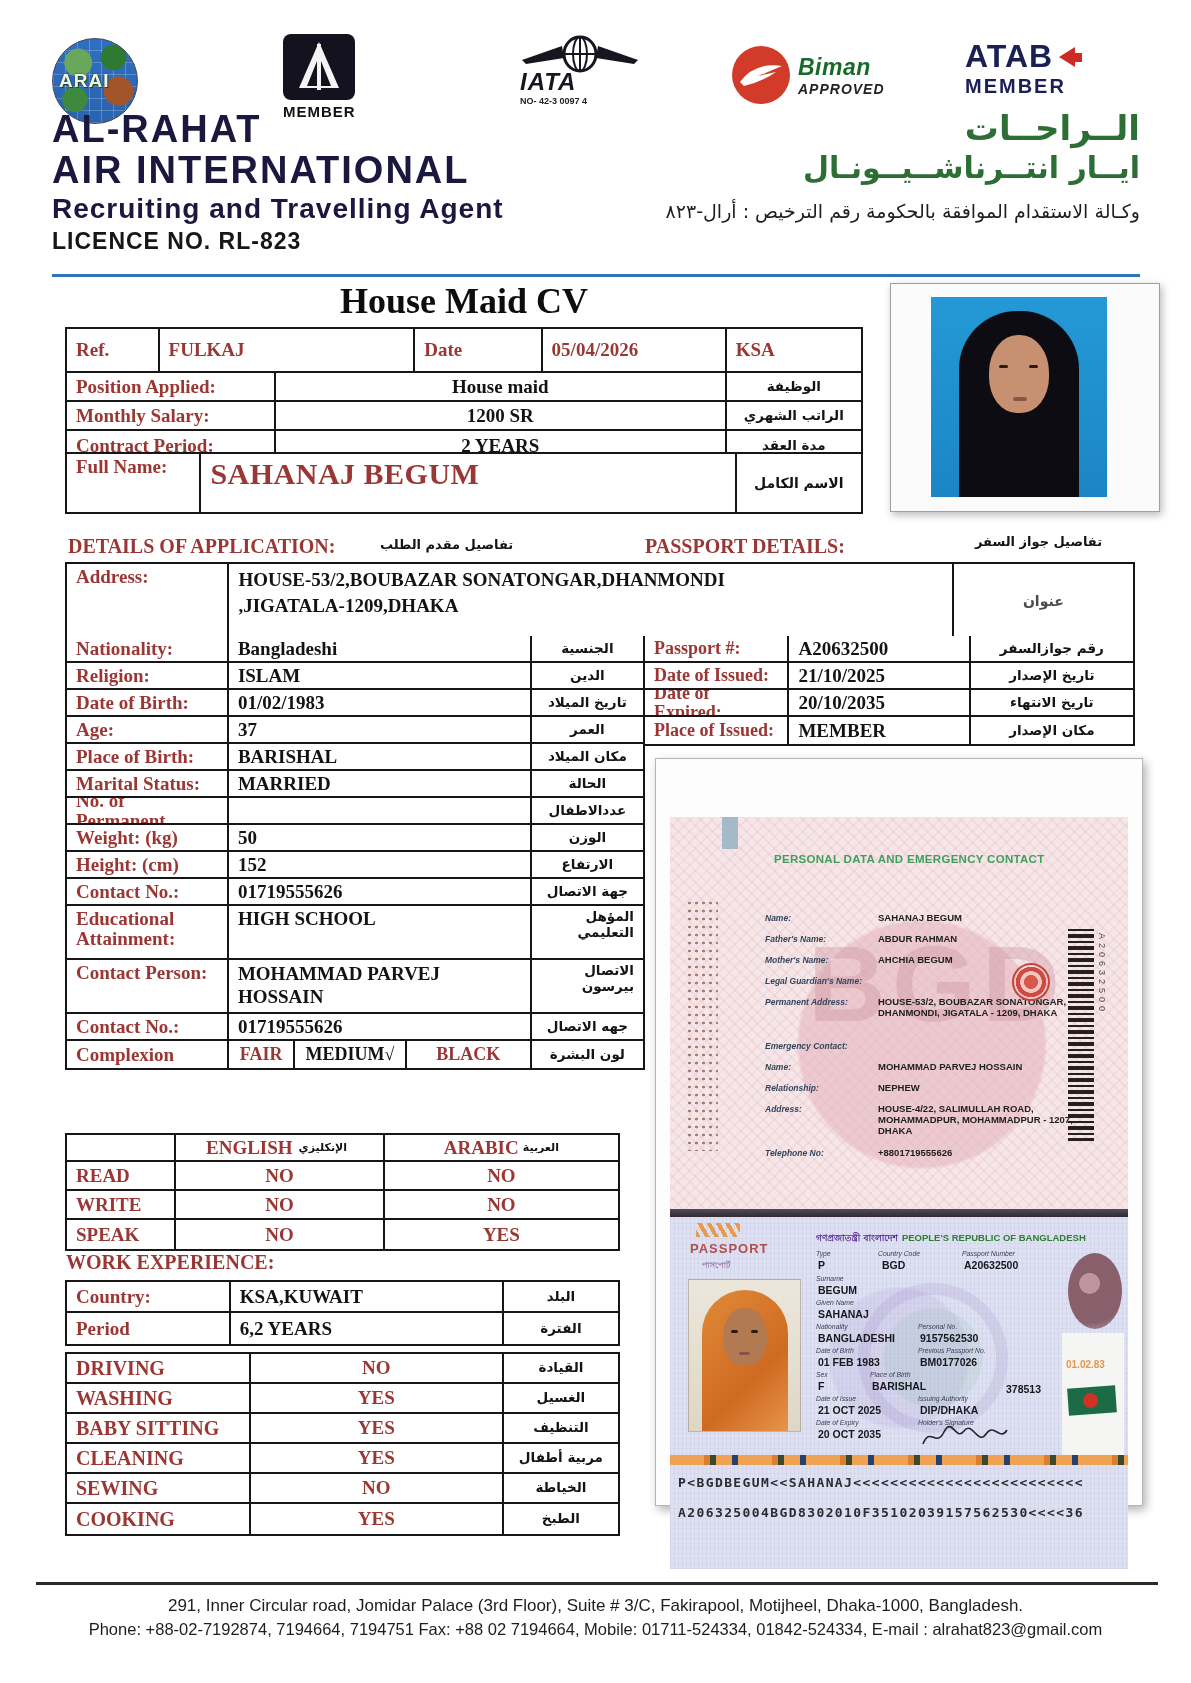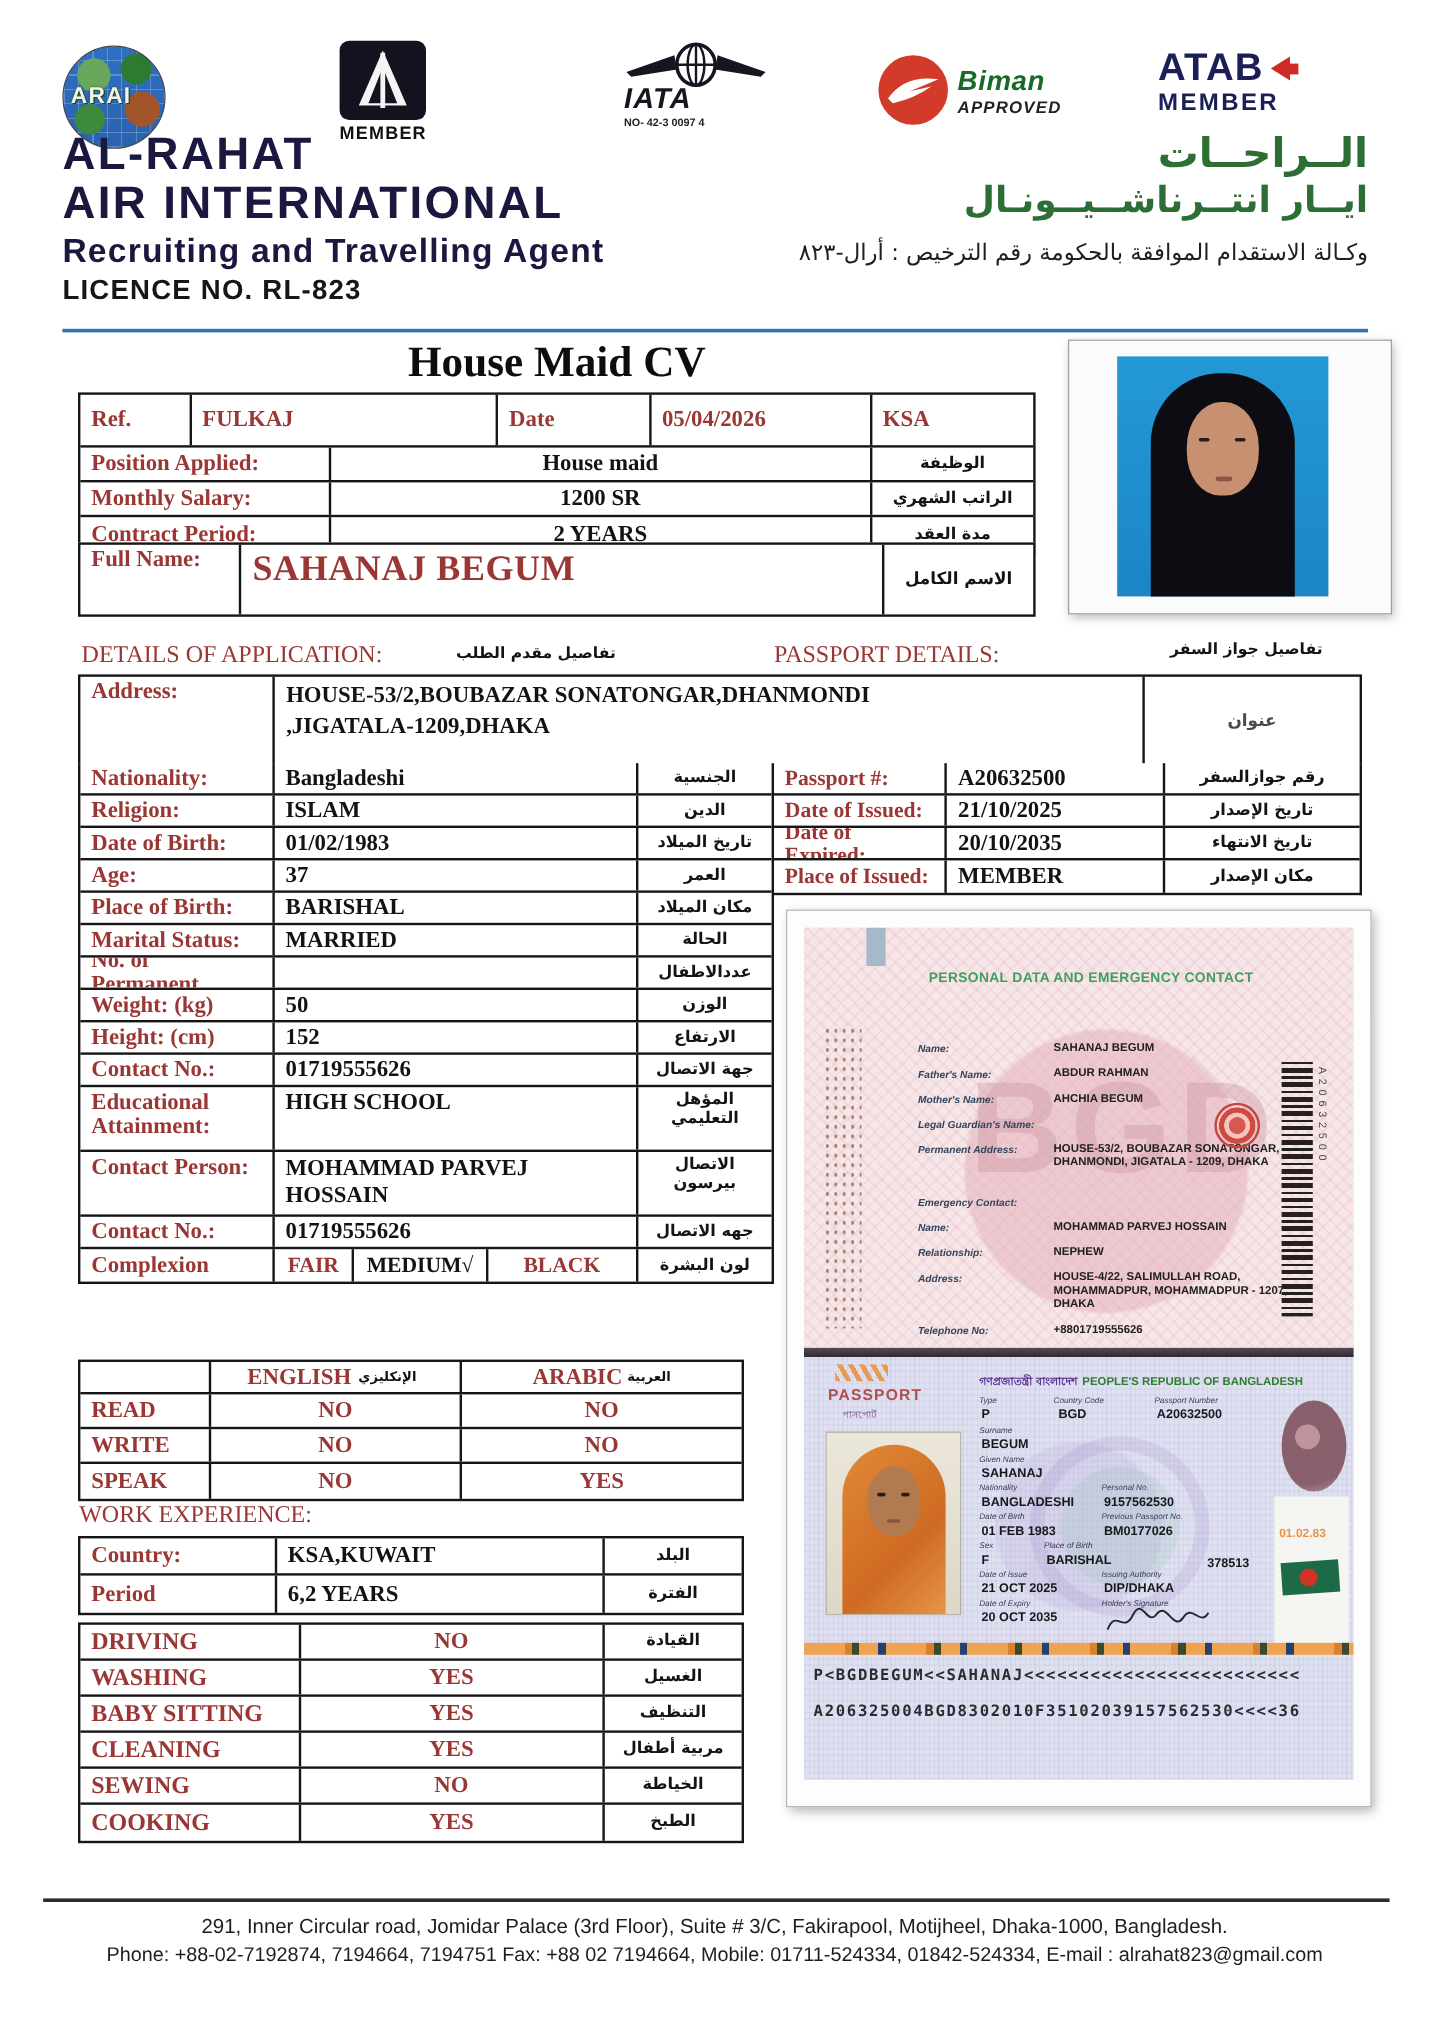--- a/index.html
+++ b/index.html
@@ -14,39 +14,39 @@
   
   .tbl{position:absolute;border:2px solid #161616;background:#fff}
   .trow{display:flex;border-bottom:2px solid #161616}
   .trow:last-child{border-bottom:none}
   .cell{border-right:2px solid #161616;display:flex;align-items:center;padding:1px 9px;overflow:hidden}
   .cell:last-child{border-right:none}
   .lab{font-weight:700;color:#9a3734;font-size:19px;line-height:1.05}
   .val{font-weight:700;color:#131313;font-size:19px;line-height:1.05}
   .valm{font-weight:700;color:#9a3734;font-size:19px}
   .ctr{justify-content:center;text-align:center}
-  .arc{font-family:"DejaVu Sans",sans-serif;direction:rtl;font-weight:700;font-size:13.5px;justify-content:center;text-align:center;color:#141414;line-height:1.15}
+  .arc{font-family:"DejaVu Sans",sans-serif;direction:rtl;font-weight:700;font-size:13.5px;justify-content:center;text-align:right;color:#141414;line-height:1.15}
   .top-align{align-items:flex-start;padding-top:3px}
   
-  .sechead{font-size:20px;font-weight:400;color:#9a3734}
+  .sechead{font-size:20px;font-weight:700;color:#9a3734}
   
   .photo-frame{border:1px solid #9f9f9f;background:#fbfbfb;box-shadow:2px 3px 8px rgba(0,0,0,.28);}
   .cv-photo{position:absolute;left:40px;top:13px;width:176px;height:200px;background:linear-gradient(#2499d6,#1b85c6);overflow:hidden}
   .hijab1{position:absolute;left:28px;top:14px;width:120px;height:200px;background:#0c0c12;border-radius:58px 58px 12px 12px}
   .face1{position:absolute;left:58px;top:38px;width:60px;height:78px;background:#c79070;border-radius:48% 48% 46% 46%}
   .eye{position:absolute;width:9px;height:3px;background:#2a1c14;border-radius:2px}
   .mouth1{position:absolute;left:82px;top:100px;width:14px;height:4px;background:#8d5344;border-radius:3px}
   
   .scan-frame{border:1px solid #b5b5b5;background:#fdfdfd;box-shadow:3px 4px 9px rgba(0,0,0,.3);padding:14px}
-  .pg1{position:relative;width:458px;height:350px;overflow:hidden;
+  .pg1{position:relative;width:458px;height:392px;overflow:hidden;
        background-color:#f6e6e8;
        background-image:
          radial-gradient(circle at 55% 58%, rgba(228,178,188,.55) 0 36%, rgba(228,178,188,0) 37%),
          repeating-linear-gradient(45deg, rgba(213,160,170,.16) 0 2px, rgba(0,0,0,0) 2px 8px),
-         repeating-linear-gradient(-45deg, rgba(213,160,170,.14) 0 2px, rgba(0,0,0,0) 2px 8px);}
+         repeating-linear-gradient(-45deg, rgba(213,160,170,.14) 0 2px, rgba(0,0,0,0) 2px 8px); margin-top: 44px;}
   .pg-divider{width:458px;height:8px;background:linear-gradient(#544a56,#2f2a33)}
   .pg2{position:relative;width:458px;height:352px;overflow:hidden;
        background-color:#dde1f1;
        background-image:
          radial-gradient(circle at 50% 40%, rgba(170,150,210,.18) 0 22%, rgba(0,0,0,0) 23%),
          repeating-linear-gradient(90deg, rgba(125,135,200,.10) 0 1px, rgba(0,0,0,0) 1px 4px),
          repeating-linear-gradient(0deg, rgba(200,120,140,.07) 0 1px, rgba(0,0,0,0) 1px 5px);}
   .p1lab{position:absolute;font-family:"Liberation Sans",sans-serif;font-style:italic;font-weight:700;font-size:8.5px;color:#33455c}
   .p1val{position:absolute;font-family:"Liberation Sans",sans-serif;font-weight:600;font-size:9.5px;color:#202020;line-height:1.18;width:205px}
   .dotcol{position:absolute;left:16px;top:82px;width:32px;height:252px;opacity:.75;

